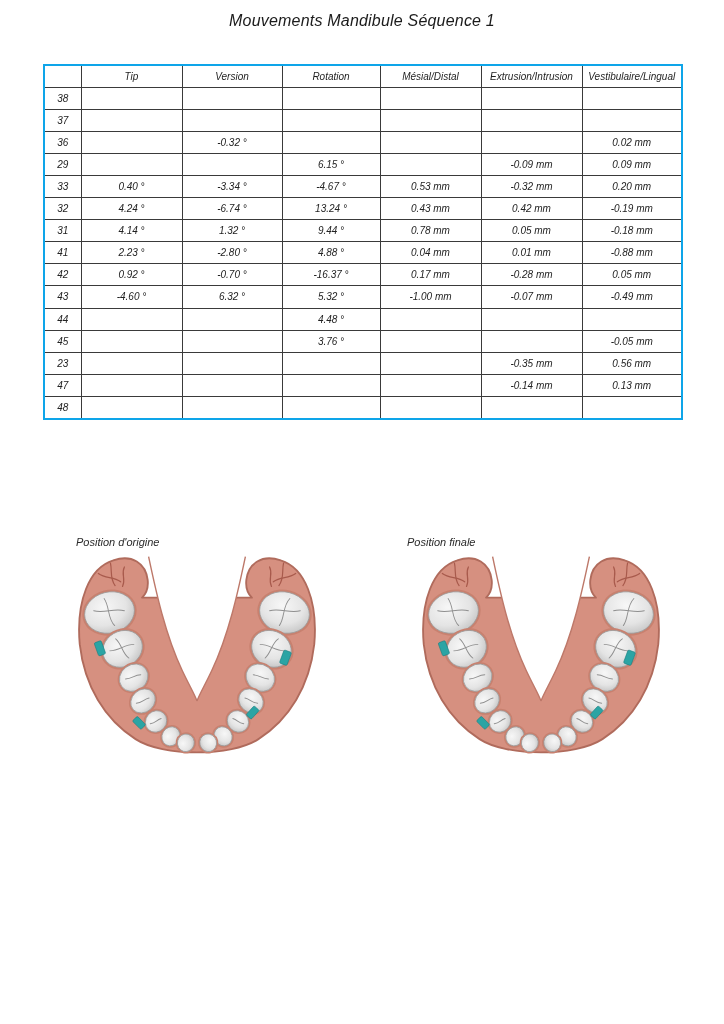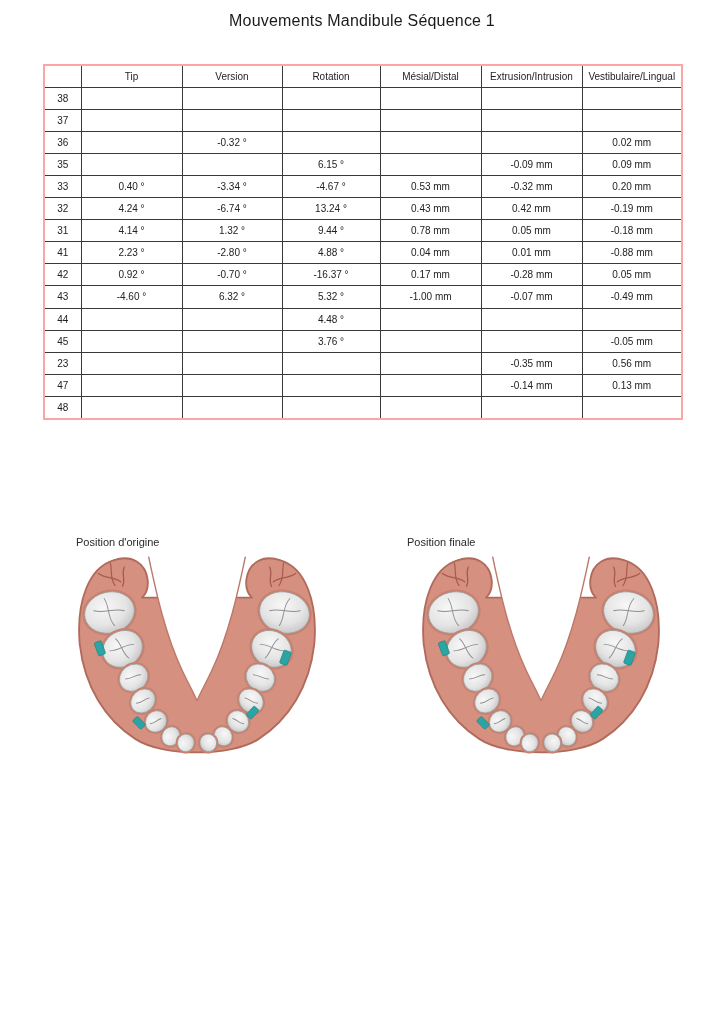--- a/index.html
+++ b/index.html
@@ -5,20 +5,21 @@
   * { margin: 0; padding: 0; box-sizing: border-box; }
   html, body { background: #ffffff; }
   #page {
     position: relative;
     width: 724px;
     height: 1024px;
     background: #ffffff;
     font-family: "Liberation Sans", sans-serif;
     color: #1f1f1f;
     overflow: hidden;
+    font-style: italic;
   }
   .page-title {
     position: absolute;
     top: 12px;
     left: 0;
     width: 724px;
     text-align: center;
     font-size: 16px;
     font-weight: 400;
     color: #1b1b1b;
@@ -27,21 +28,21 @@
   .mvt-wrap {
     position: absolute;
     left: 43px;
     top: 64px;
     width: 638px;
   }
   table.mvt {
     width: 638px;
     border-collapse: collapse;
     table-layout: fixed;
-    border: 2px solid #fca5a5;
+    border: 2px solid #0ea5e9;
     font-size: 10px;
     color: #222222;
   }
   table.mvt th, table.mvt td {
     border: 1px solid #3a3a3a;
     text-align: center;
     vertical-align: middle;
     height: 22.1px;
     padding: 0 2px;
     overflow: hidden;
@@ -112,21 +113,21 @@
           <tr>
             <td>36</td>
             <td></td>
             <td>-0.32 °</td>
             <td></td>
             <td></td>
             <td></td>
             <td>0.02 mm</td>
           </tr>
           <tr>
-            <td>35</td>
+            <td>29</td>
             <td></td>
             <td></td>
             <td>6.15 °</td>
             <td></td>
             <td>-0.09 mm</td>
             <td>0.09 mm</td>
           </tr>
           <tr>
             <td>33</td>
             <td>0.40 °</td>

